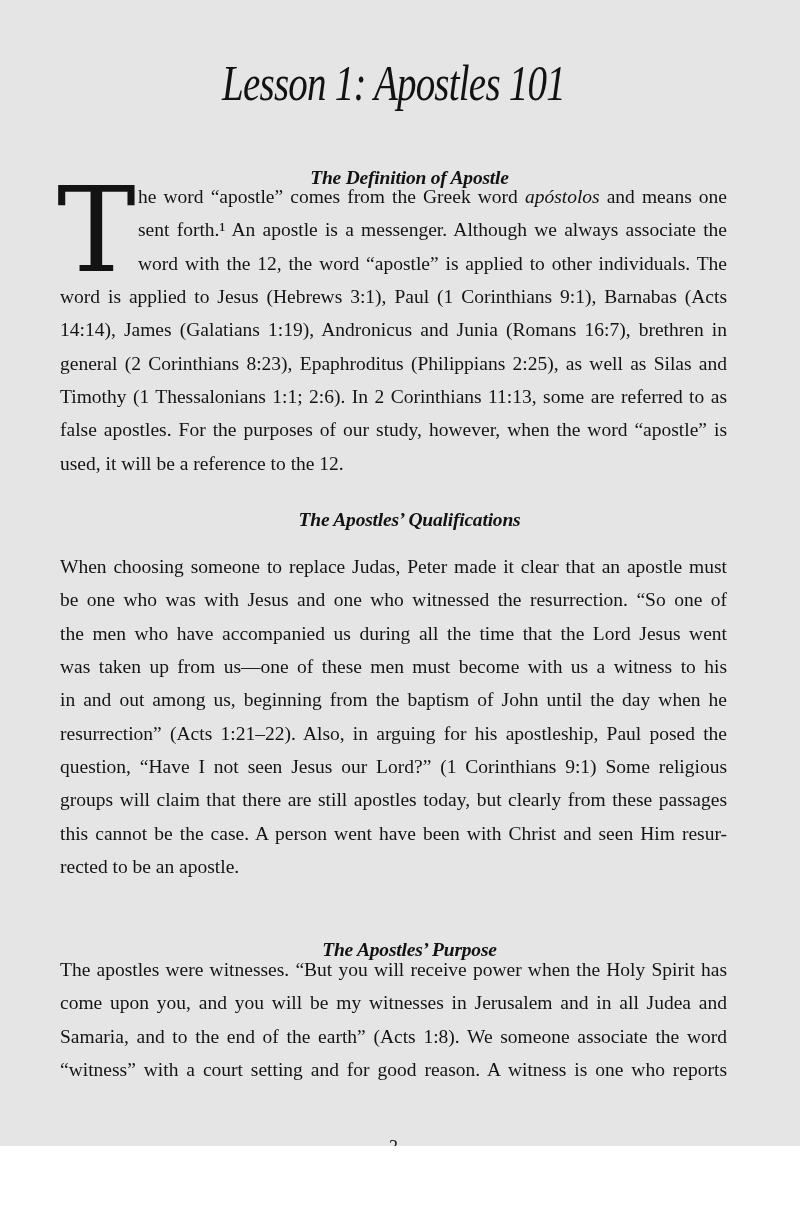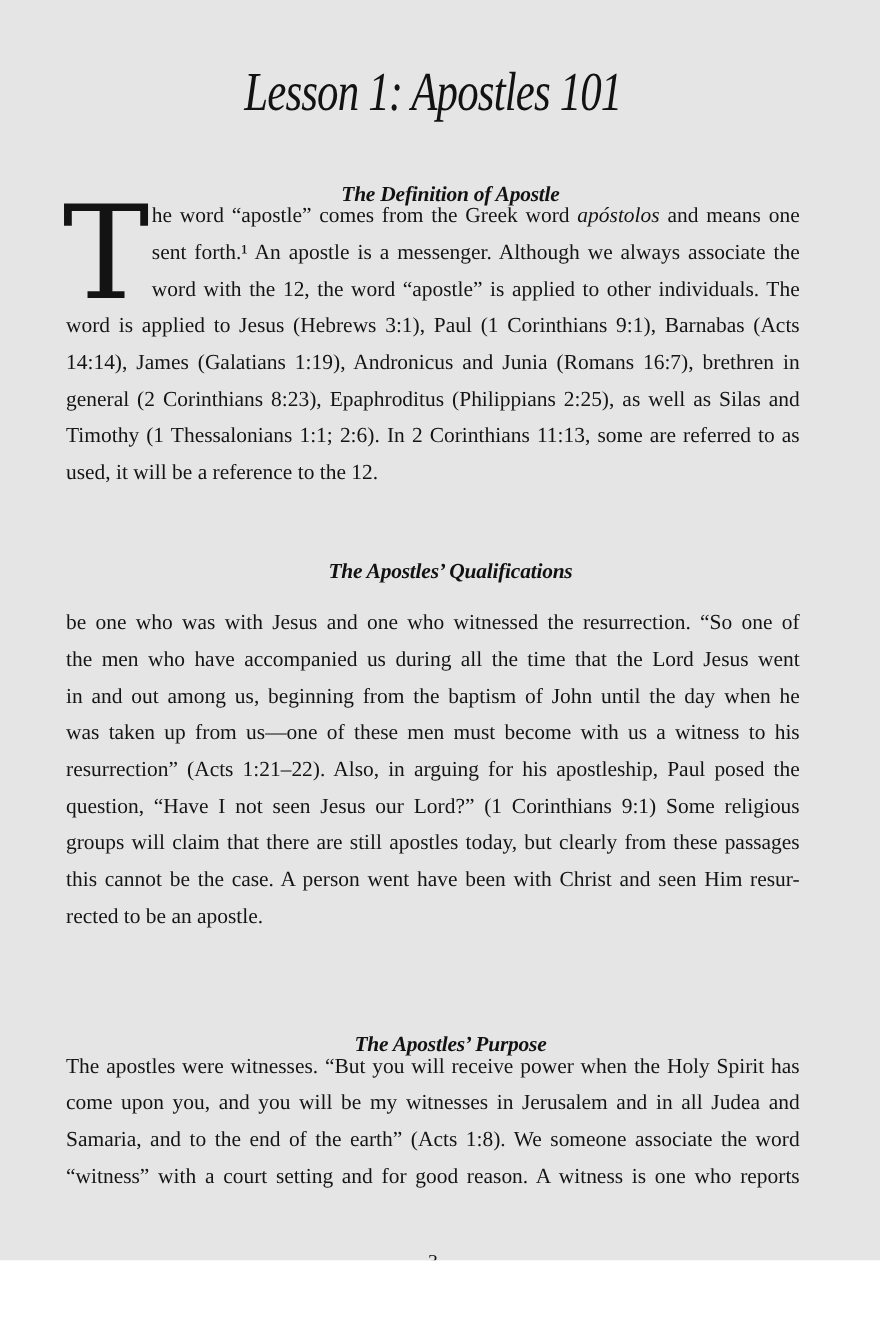--- a/index.html
+++ b/index.html
@@ -97,30 +97,32 @@
   <span class="dropcap">T</span>
 
   <div class="para dropcap-para" id="para-definition">
       <div class="line">he word “apostle” comes from the Greek word <i>apóstolos</i> and means one</div>
       <div class="line">sent forth.¹ An apostle is a messenger. Although we always associate the</div>
       <div class="line">word with the 12, the word “apostle” is applied to other individuals. The</div>
       <div class="line">word is applied to Jesus (Hebrews 3:1), Paul (1 Corinthians 9:1), Barnabas (Acts</div>
       <div class="line">14:14), James (Galatians 1:19), Andronicus and Junia (Romans 16:7), brethren in</div>
       <div class="line">general (2 Corinthians 8:23), Epaphroditus (Philippians 2:25), as well as Silas and</div>
       <div class="line">Timothy (1 Thessalonians 1:1; 2:6). In 2 Corinthians 11:13, some are referred to as</div>
+      <div class="line">false apostles. For the purposes of our study, however, when the word “apostle” is</div>
       <div class="line rag">used, it will be a reference to the 12.</div>
     </div>
 
   <h2 class="section-heading" id="heading-qualifications">The Apostles’ Qualifications</h2>
 
   <div class="para" id="para-qualifications">
+      <div class="line">When choosing someone to replace Judas, Peter made it clear that an apostle must</div>
       <div class="line">be one who was with Jesus and one who witnessed the resurrection. “So one of</div>
       <div class="line">the men who have accompanied us during all the time that the Lord Jesus went</div>
+      <div class="line">was taken up from us—one of these men must become with us a witness to his</div>
       <div class="line">in and out among us, beginning from the baptism of John until the day when he</div>
-      <div class="line">was taken up from us—one of these men must become with us a witness to his</div>
       <div class="line">resurrection” (Acts 1:21–22). Also, in arguing for his apostleship, Paul posed the</div>
       <div class="line">question, “Have I not seen Jesus our Lord?” (1 Corinthians 9:1) Some religious</div>
       <div class="line">groups will claim that there are still apostles today, but clearly from these passages</div>
       <div class="line">this cannot be the case. A person went have been with Christ and seen Him resur-</div>
       <div class="line rag">rected to be an apostle.</div>
     </div>
 
   <h2 class="section-heading" id="heading-purpose">The Apostles’ Purpose</h2>
 
   <div class="para" id="para-purpose">

